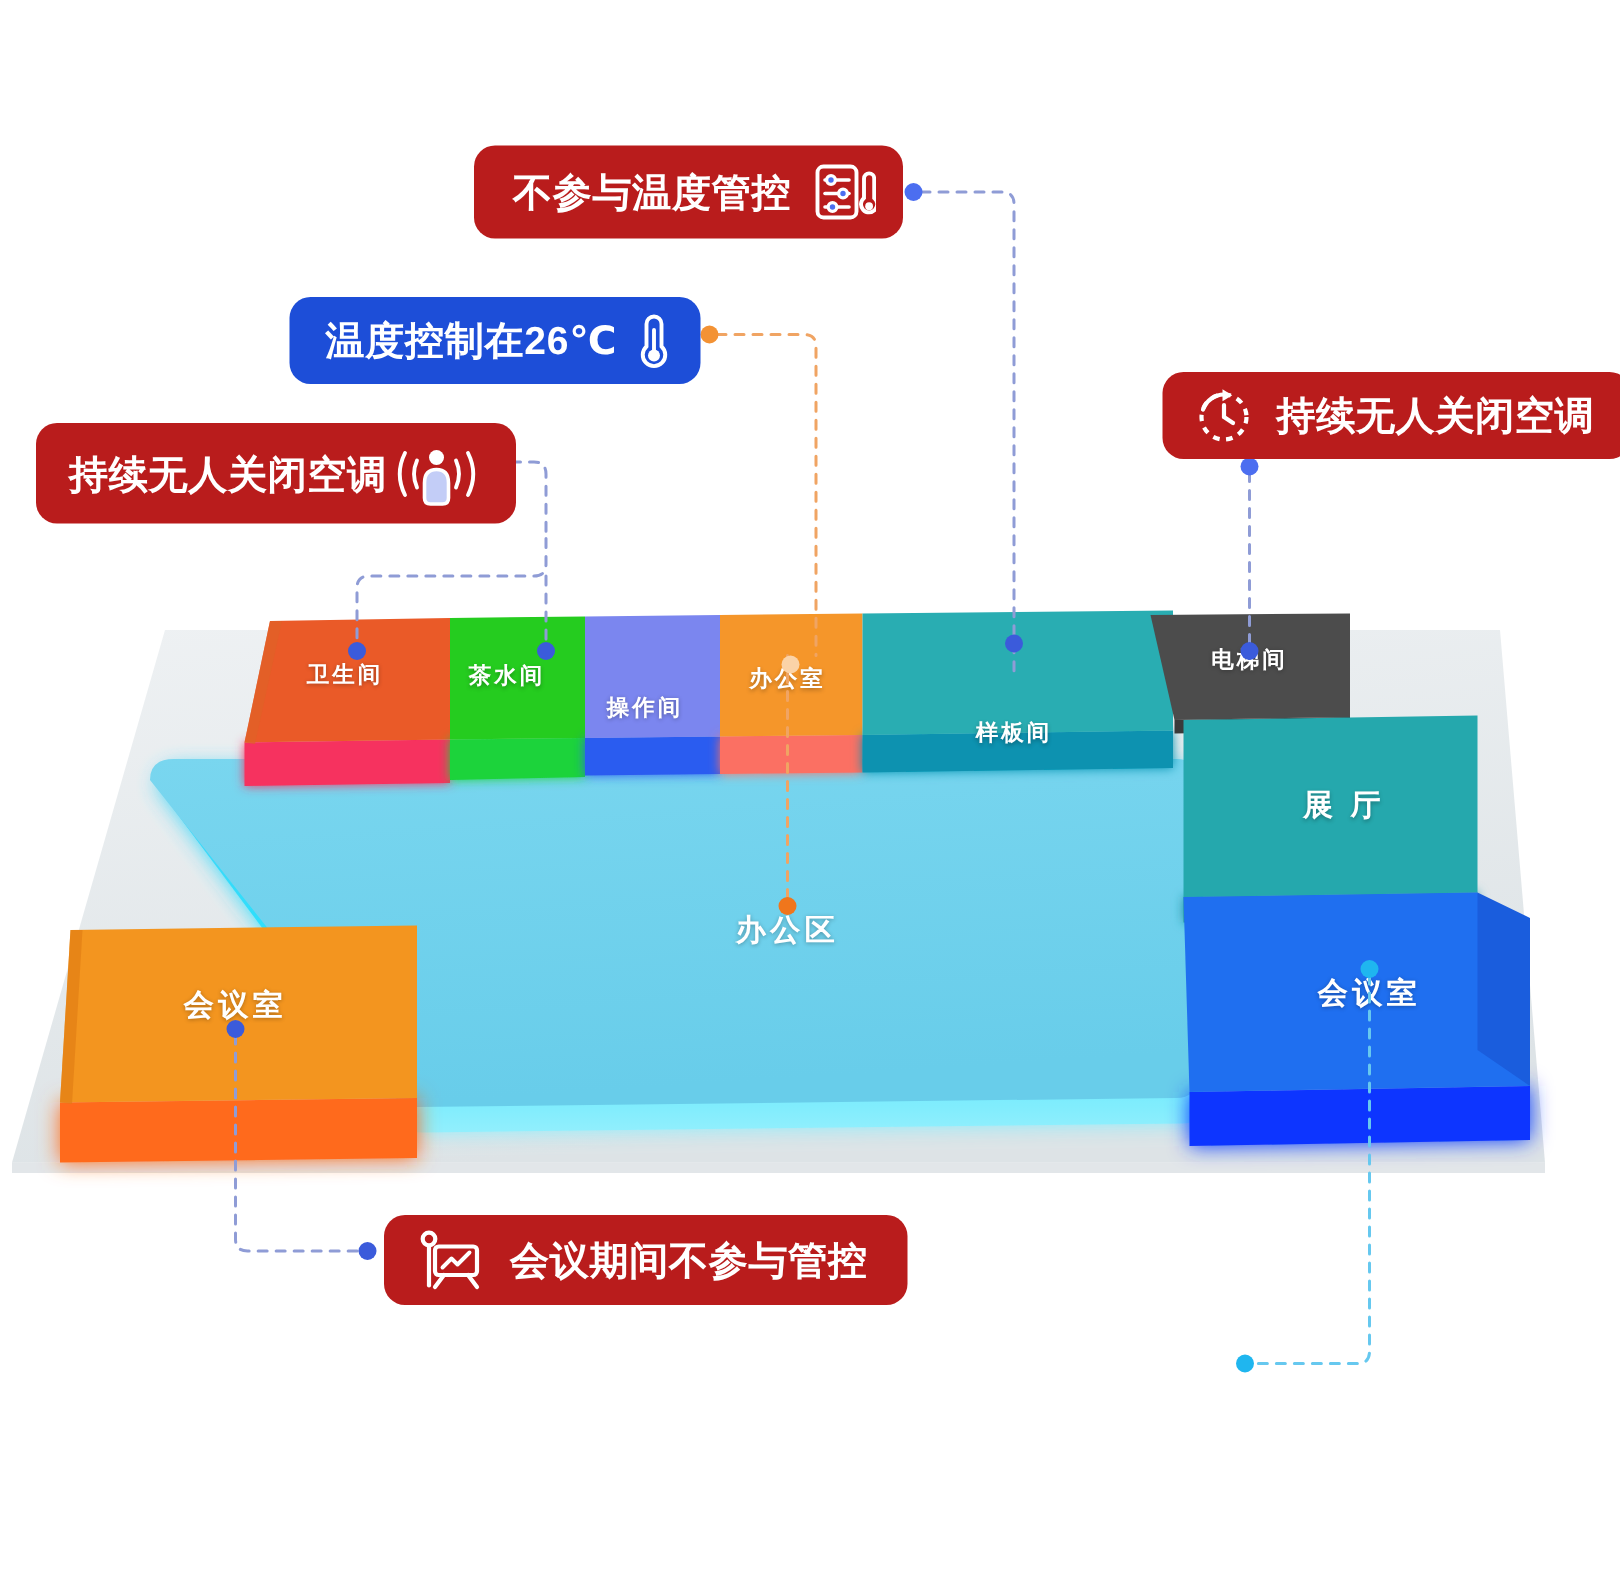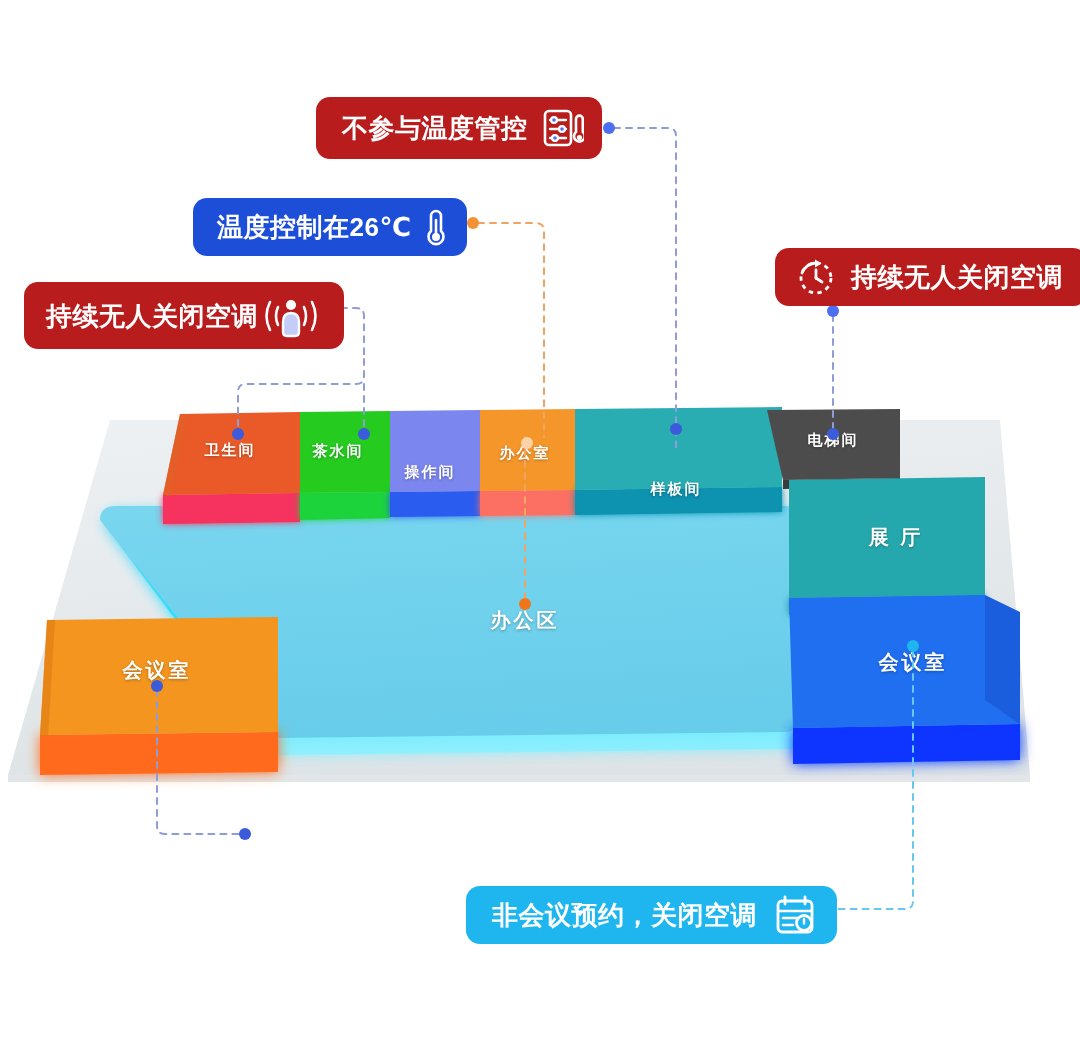--- a/index.html
+++ b/index.html
@@ -264,30 +264,28 @@
         <circle cx="21" cy="22" r="15" fill="none" stroke="#fff" stroke-width="2.8" stroke-dasharray="4.4 4.4"></circle>
         <path d="M21,7 a15,15 0 0 0 -14,10" fill="none" stroke="#fff" stroke-width="2.8" stroke-linecap="round"></path>
         <path d="M20,3.5 L26.5,7.5 L20,11.5 Z" fill="#fff"></path>
         <line x1="21" y1="22" x2="21" y2="14" stroke="#fff" stroke-width="2.8" stroke-linecap="round"></line>
         <line x1="21" y1="22" x2="27" y2="26" stroke="#fff" stroke-width="2.8" stroke-linecap="round"></line>
       </svg>
     </span>
     <span class="txt">持续无人关闭空调</span>
   </div>
 
-
-  <div class="pill cyan p6">
-    <span class="txt">非会议预约，关闭空调</span>
-    <span class="ico">
-      <svg width="44" height="42" viewBox="0 0 44 42">
-        <line x1="12" y1="3" x2="12" y2="10" stroke="#fff" stroke-width="2.8" stroke-linecap="round"></line>
-        <line x1="32" y1="3" x2="32" y2="10" stroke="#fff" stroke-width="2.8" stroke-linecap="round"></line>
-        <rect x="5" y="7" width="34" height="31" rx="4" fill="none" stroke="#fff" stroke-width="2.8"></rect>
-        <line x1="5" y1="17" x2="39" y2="17" stroke="#fff" stroke-width="2.6"></line>
-        <line x1="10" y1="24" x2="24" y2="24" stroke="#fff" stroke-width="2.6" stroke-linecap="round"></line>
-        <line x1="10" y1="31" x2="20" y2="31" stroke="#fff" stroke-width="2.6" stroke-linecap="round"></line>
-        <circle cx="31" cy="29" r="7.5" fill="#1fb6ef" stroke="#fff" stroke-width="2.8"></circle>
-        <line x1="31" y1="25" x2="31" y2="29.5" stroke="#fff" stroke-width="2.4" stroke-linecap="round"></line>
-      </svg>
-    </span>
-  </div>
+  <div class="pill blue p5">
+    <span class="ico">
+      <svg width="46" height="42" viewBox="0 0 46 42">
+        <circle cx="10" cy="7" r="4.2" fill="none" stroke="#fff" stroke-width="2.8"></circle>
+        <line x1="10" y1="11.5" x2="10" y2="38" stroke="#fff" stroke-width="2.8" stroke-linecap="round"></line>
+        <rect x="14" y="12" width="28" height="19" rx="2.5" fill="none" stroke="#fff" stroke-width="2.8"></rect>
+        <polyline points="19,26 25,20 29,24 37,16" fill="none" stroke="#fff" stroke-width="2.6" stroke-linecap="round" stroke-linejoin="round"></polyline>
+        <line x1="20" y1="31" x2="14" y2="39" stroke="#fff" stroke-width="2.8" stroke-linecap="round"></line>
+        <line x1="36" y1="31" x2="42" y2="39" stroke="#fff" stroke-width="2.8" stroke-linecap="round"></line>
+      </svg>
+    </span>
+    <span class="txt">会议期间不参与管控</span>
+  </div>
+
 
 </div>
 
 </body></html>

